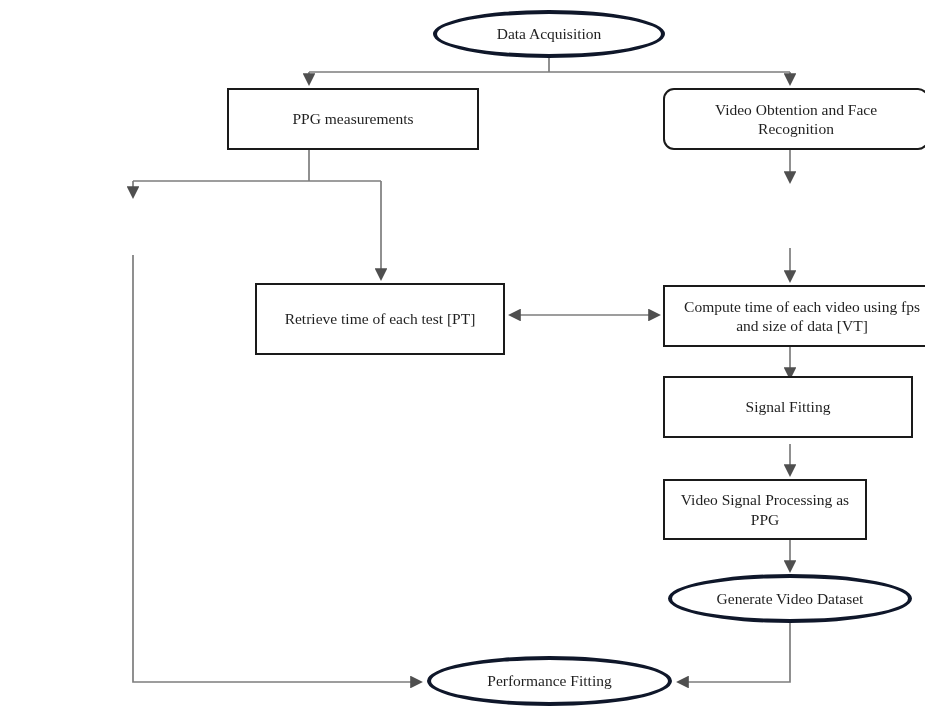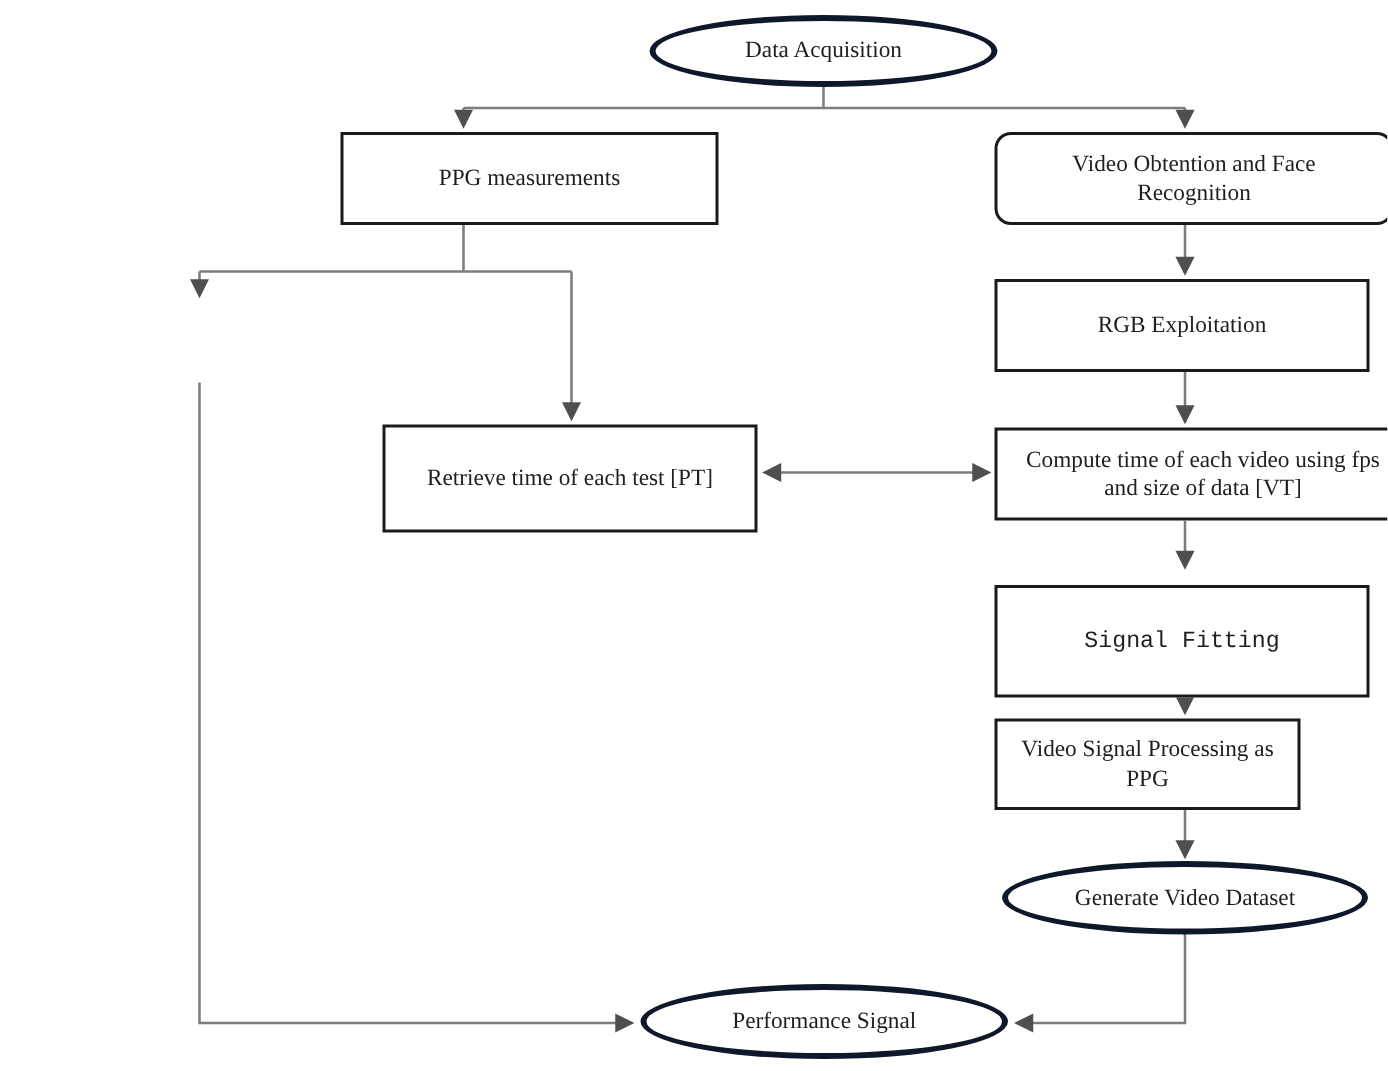--- a/index.html
+++ b/index.html
@@ -62,27 +62,26 @@
     </g>
   </svg>
 
   <div class="node oval" style="left:433px;top:10px;width:232px;height:48px;">Data Acquisition</div>
 
   <div class="node rect" style="left:183px;top:88px;width:252px;height:62px;margin-left:44px;">PPG measurements</div>
 
   <div class="node rect" style="left:663px;top:88px;width:266px;height:62px;border-radius:11px;">Video Obtention and Face Recognition</div>
 
 
-  <div class="node rect" style="left:663px;top:186px;width:250px;height:62px;">RGB Exploitation</div>
 
   <div class="node rect" style="left:255px;top:283px;width:250px;height:72px;">Retrieve time of each test [PT]</div>
 
   <div class="node rect" style="left:663px;top:285px;width:278px;height:62px;">Compute time of each video using fps and size of data [VT]</div>
 
-  <div class="node rect" style="left:663px;top:390px;width:250px;height:75px;font-family:Liberation Mono, monospace;">Signal Fitting</div>
+  <div class="node rect" style="left:663px;top:376px;width:250px;height:62px;">Signal Fitting</div>
 
   <div class="node rect" style="left:663px;top:479px;width:204px;height:61px;">Video Signal Processing as PPG</div>
 
   <div class="node oval wide" style="left:668px;top:574px;width:244px;height:49px;">Generate Video Dataset</div>
 
-  <div class="node oval" style="left:427px;top:656px;width:245px;height:50px;">Performance Signal</div>
+  <div class="node oval" style="left:427px;top:656px;width:245px;height:50px;">Performance Fitting</div>
 
 </div>
 
 </body></html>

